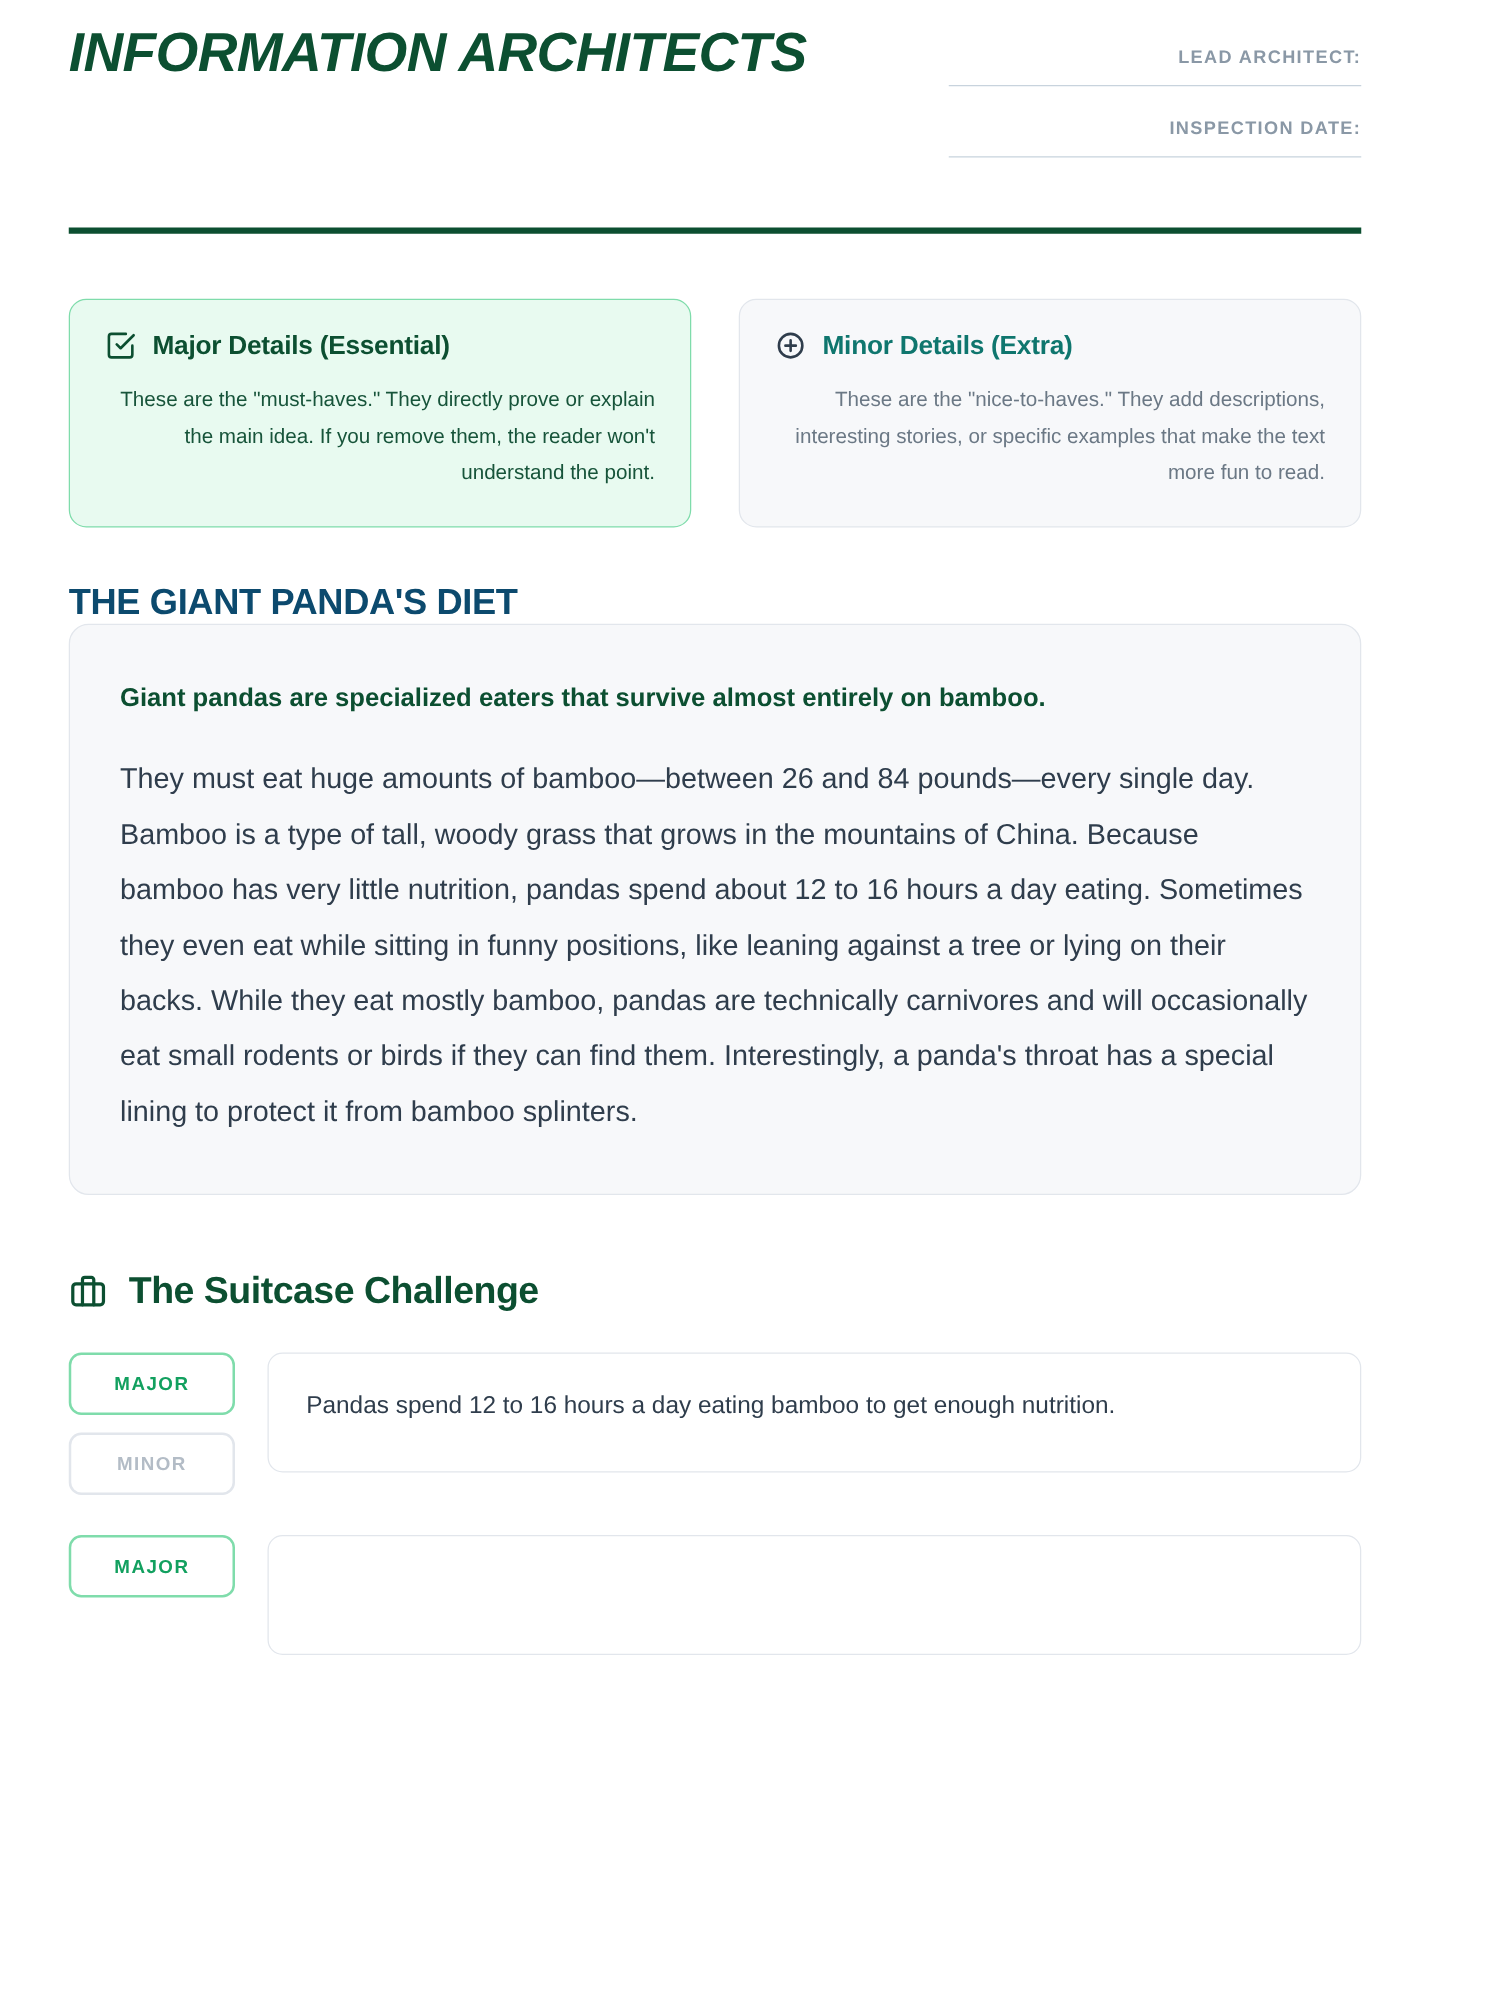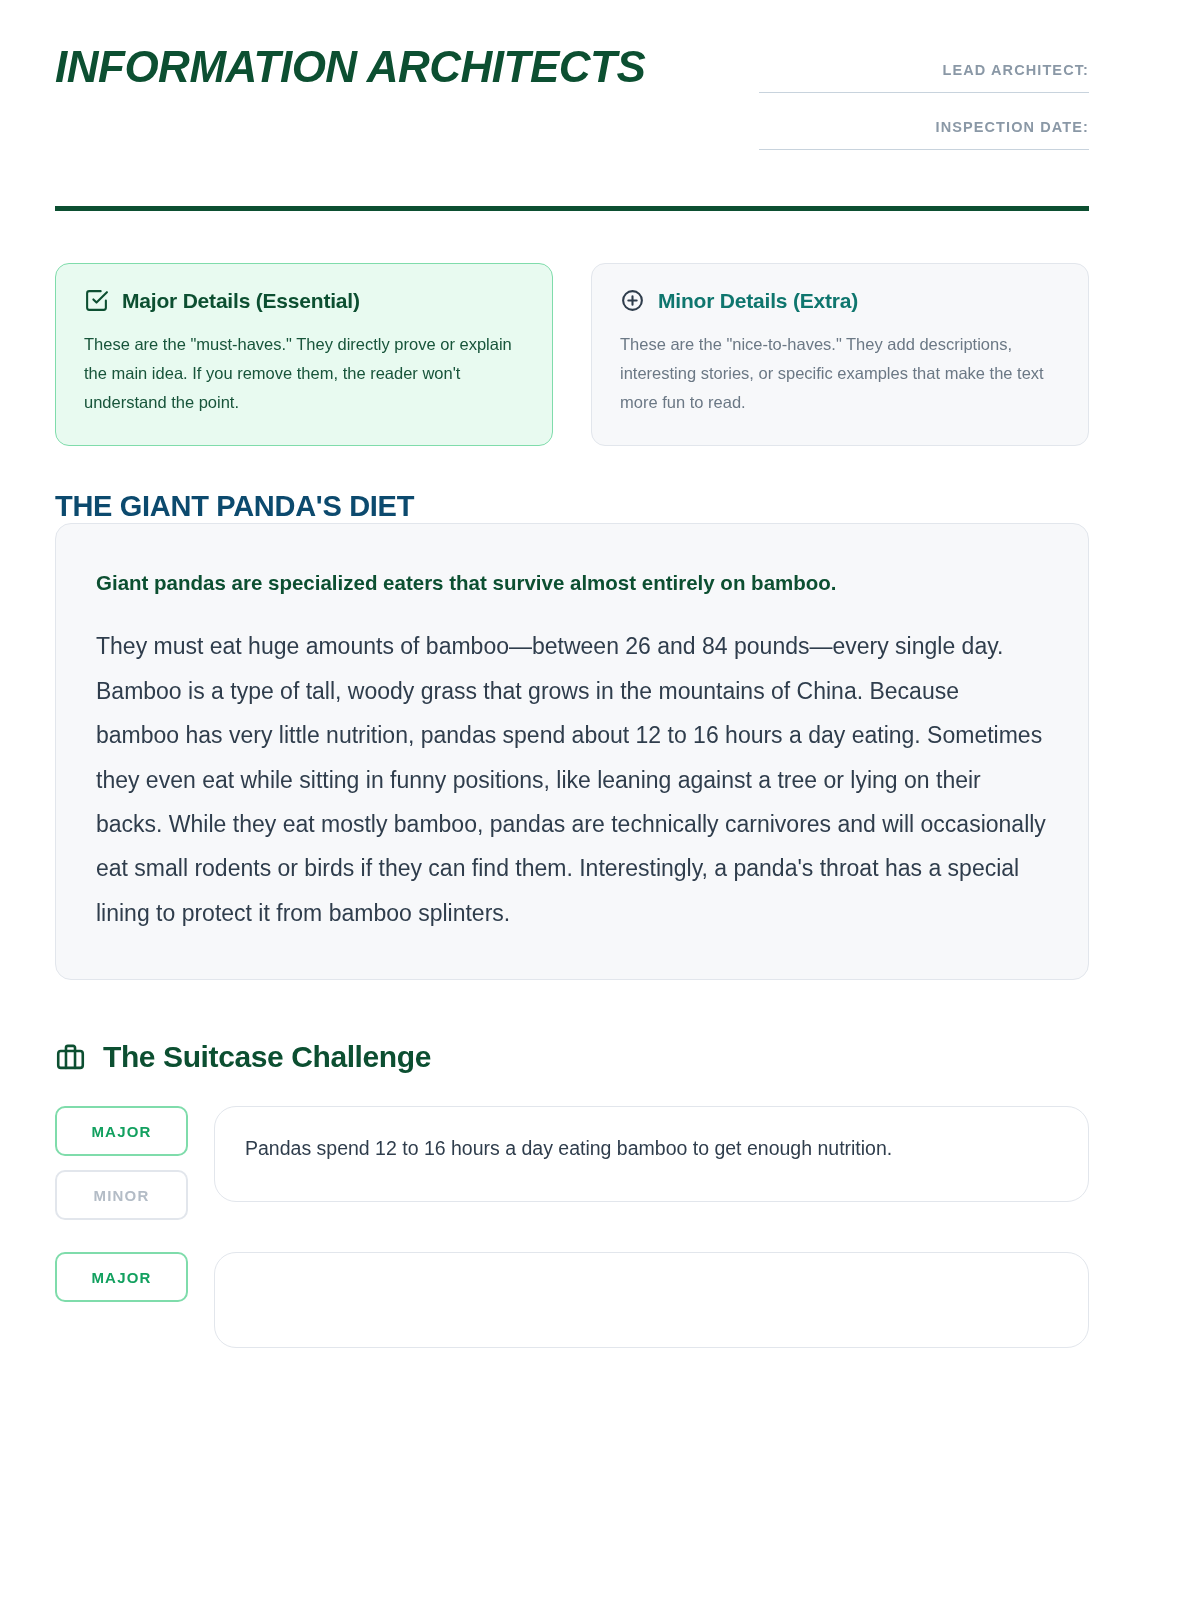--- a/index.html
+++ b/index.html
@@ -9,21 +9,21 @@
     background: #ffffff;
   }
   body {
     width: 1200px;
     min-height: 1600px;
     font-family: "Liberation Sans", sans-serif;
     color: #1f2d3a;
   }
   .page {
     width: 1144px;
-    padding: 44px 55px 0 55px;
+    padding: 20px 55px 0 55px;
   }
 
   
   .header {
     display: flex;
     justify-content: space-between;
     align-items: flex-start;
   }
   .brand-block { max-width: 620px; }
   .brand-title {
@@ -66,20 +66,21 @@
   .rule {
     margin-top: 30px;
     border-top: 5px solid #0c4f31;
   }
 
   
   .cards {
     display: flex;
     gap: 38px;
     margin-top: 52px;
+    text-align: right;
   }
   .card {
     flex: 1;
     border-radius: 14px;
     padding: 24px 28px 28px 28px;
   }
   .card-major {
     background: #e8faf0;
     border: 1.5px solid #7fdcab;
   }
@@ -185,21 +186,21 @@
   }
   .choice-minor {
     margin-top: 14px;
     border: 2px solid #e2e6ec;
     color: #b3bcc6;
     background: #ffffff;
   }
   .item-text {
     flex: 1;
     border: 1.5px solid #e2e6ec;
-    border-radius: 22px;
+    border-radius: 12px;
     background: #ffffff;
     padding: 26px 30px;
     font-size: 19.5px;
     line-height: 1.55;
     color: #2f3d4c;
     min-height: 96px;
   }
 </style>
 </head>
 <body>

